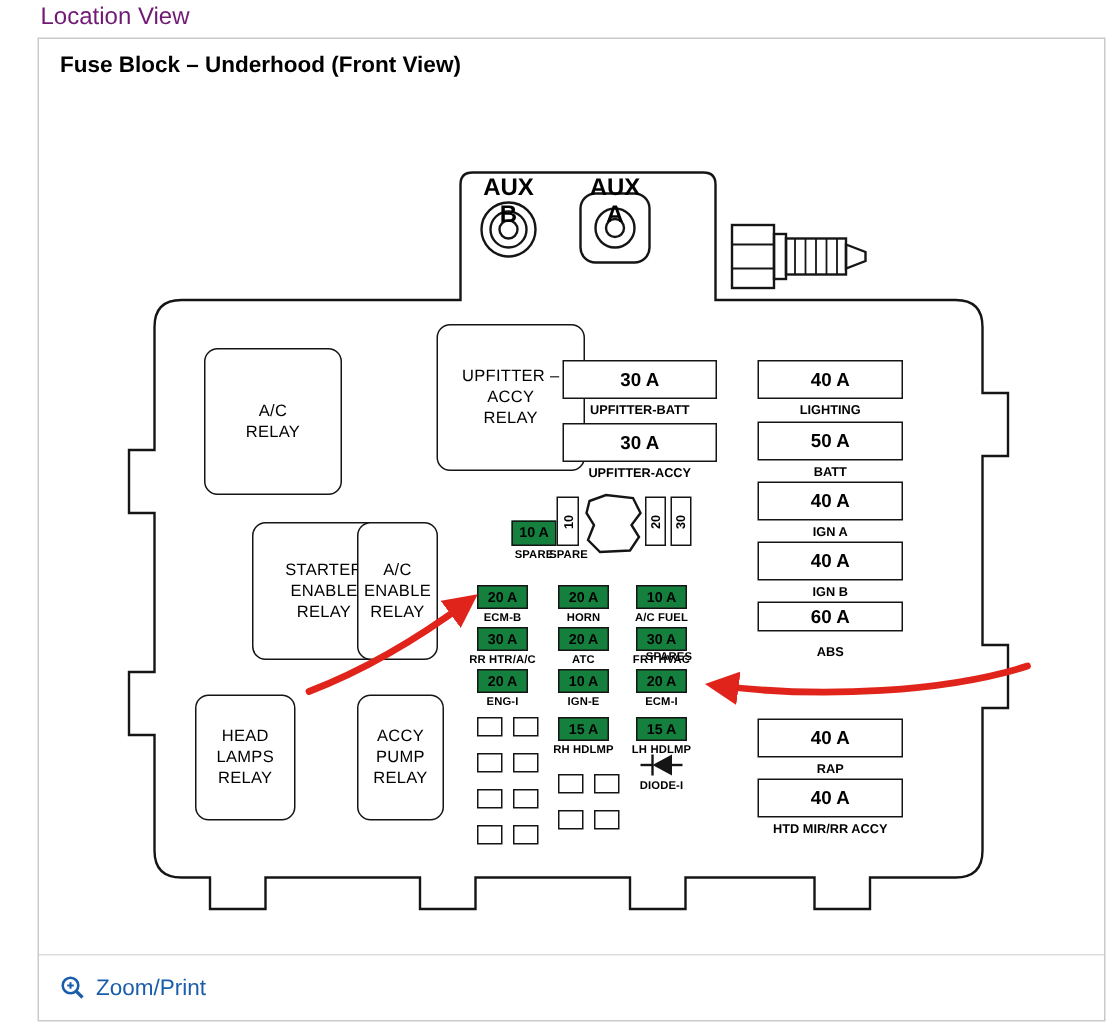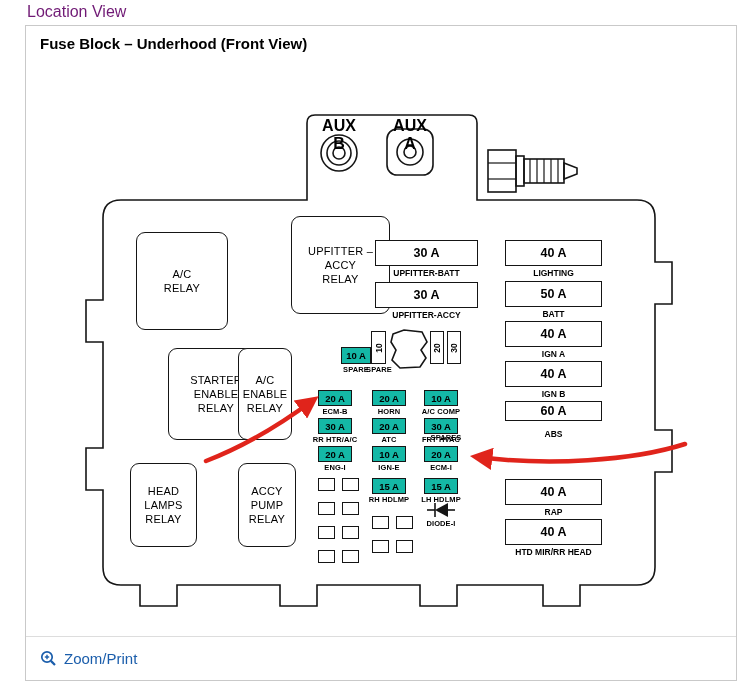--- a/index.html
+++ b/index.html
@@ -30,21 +30,21 @@
 
   .abs { position:absolute; z-index:10; }
 
   .relay { border:1.6px solid #151515; border-radius:9px; display:flex; align-items:center;
            justify-content:center; text-align:center; font-size:11px; line-height:1.3;
            white-space:pre-line; letter-spacing:.2px; background:#fff; }
 
   .fuse-lg { border:1.6px solid #151515; display:flex; align-items:center; justify-content:center;
              font-size:12.5px; font-weight:bold; background:#fff; }
   .fuse-sm { border:1.5px solid #151515; display:flex; align-items:center; justify-content:center;
-             font-size:9.5px; font-weight:bold; background:#14b8a6; }
+             font-size:9.5px; font-weight:bold; background:#15803d; }
   .fuse-v  { border:1.5px solid #151515; display:flex; align-items:center; justify-content:center;
              background:#fff; overflow:visible; }
   .fuse-v span { transform:rotate(-90deg); font-size:8.5px; font-weight:bold; }
   .slot { border:1.4px solid #151515; background:#fff; }
 
   .flabel { font-size:7.5px; font-weight:bold; text-align:center; letter-spacing:.1px; }
   .flabel-md { font-size:8.5px; font-weight:bold; text-align:center; }
   .aux-label { font-size:16px; font-weight:bold; text-align:center; }
 
   .footer { position:absolute; left:26px; right:2px; bottom:2px; height:44px;
@@ -141,21 +141,21 @@
 <div class="abs fuse-v" style="left:447px;top:331px;width:14px;height:33px;">
     <span>30</span>
   </div>
 <div class="abs flabel" style="left:420px;top:385px;width:52px;margin-top:48px;">SPARES</div>
 
 <div class="abs fuse-sm" style="left:318px;top:390px;width:34px;height:16px;">20 A</div>
 <div class="abs flabel" style="left:306px;top:407px;width:58px;">ECM-B</div>
 <div class="abs fuse-sm" style="left:372px;top:390px;width:34px;height:16px;">20 A</div>
 <div class="abs flabel" style="left:360px;top:407px;width:58px;">HORN</div>
 <div class="abs fuse-sm" style="left:424px;top:390px;width:34px;height:16px;">10 A</div>
-<div class="abs flabel" style="left:412px;top:407px;width:58px;">A/C COMP</div>
+<div class="abs flabel" style="left:412px;top:407px;width:58px;">A/C FUEL</div>
 
 <div class="abs fuse-sm" style="left:318px;top:418px;width:34px;height:16px;">30 A</div>
 <div class="abs flabel" style="left:303px;top:435px;width:64px;">RR HTR/A/C</div>
 <div class="abs fuse-sm" style="left:372px;top:418px;width:34px;height:16px;">20 A</div>
 <div class="abs flabel" style="left:360px;top:435px;width:58px;">ATC</div>
 <div class="abs fuse-sm" style="left:424px;top:418px;width:34px;height:16px;">30 A</div>
 <div class="abs flabel" style="left:410px;top:435px;width:62px;">FRT HVAC</div>
 
 <div class="abs fuse-sm" style="left:318px;top:446px;width:34px;height:16px;">20 A</div>
 <div class="abs flabel" style="left:306px;top:463px;width:58px;">ENG-I</div>
@@ -189,21 +189,21 @@
 <div class="abs flabel-md" style="left:505px;top:309px;width:97px;">BATT</div>
 <div class="abs fuse-lg" style="left:505px;top:321px;width:97px;height:26px;">40 A</div>
 <div class="abs flabel-md" style="left:505px;top:349px;width:97px;">IGN A</div>
 <div class="abs fuse-lg" style="left:505px;top:361px;width:97px;height:26px;">40 A</div>
 <div class="abs flabel-md" style="left:505px;top:389px;width:97px;">IGN B</div>
 <div class="abs fuse-lg" style="left:505px;top:401px;width:97px;height:20px;">60 A</div>
 <div class="abs flabel-md" style="left:505px;top:429px;width:97px;">ABS</div>
 <div class="abs fuse-lg" style="left:505px;top:479px;width:97px;height:26px;">40 A</div>
 <div class="abs flabel-md" style="left:505px;top:507px;width:97px;">RAP</div>
 <div class="abs fuse-lg" style="left:505px;top:519px;width:97px;height:26px;">40 A</div>
-<div class="abs flabel-md" style="left:505px;top:547px;width:97px;">HTD MIR/RR HEAD</div>
+<div class="abs flabel-md" style="left:505px;top:547px;width:97px;">HTD MIR/RR ACCY</div>
 
 <svg class="arrows" width="738" height="682" viewBox="0 0 738 682">
   <defs>
     <marker id="ah" markerWidth="5" markerHeight="5" refX="3.2" refY="2.5" orient="auto">
       <path class="arrowhead" d="M0 0 L5 2.5 L0 5 Z"></path>
     </marker>
   </defs>
   <path class="arrow" d="M206 461 Q258 441 312 401" marker-end="url(#ah)"></path>
   <path class="arrow" d="M685 444 C632 461 548 466 478 457" marker-end="url(#ah)"></path>
 </svg>

